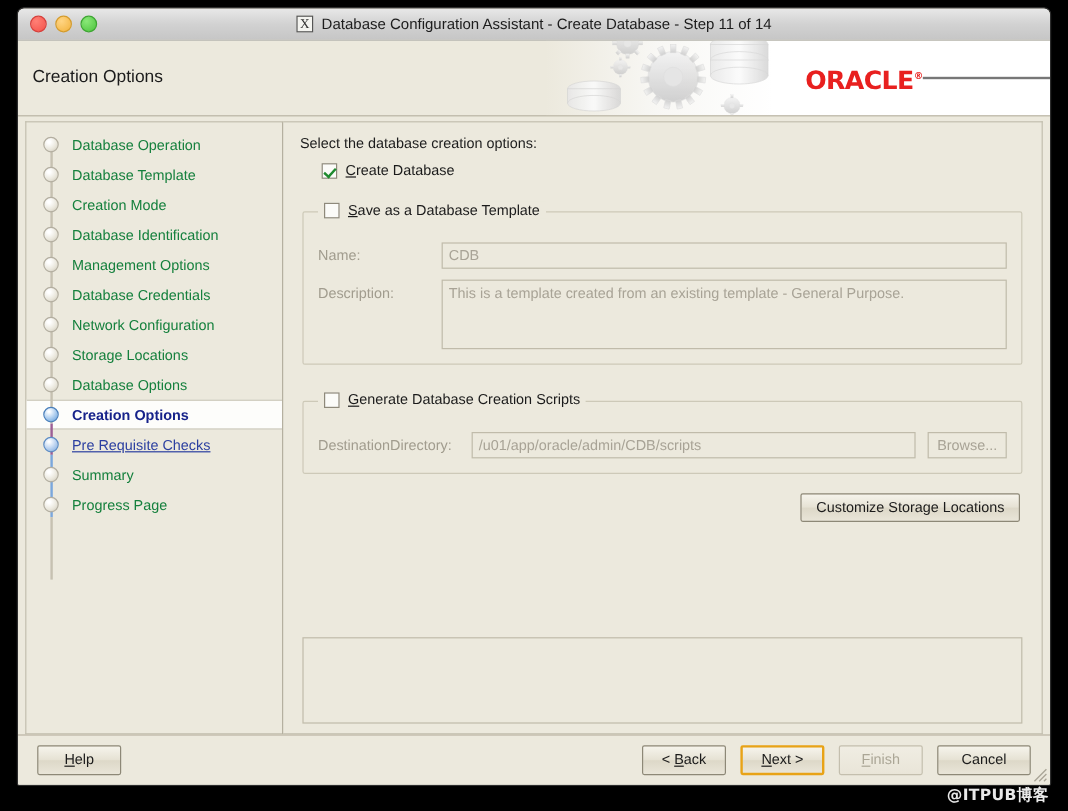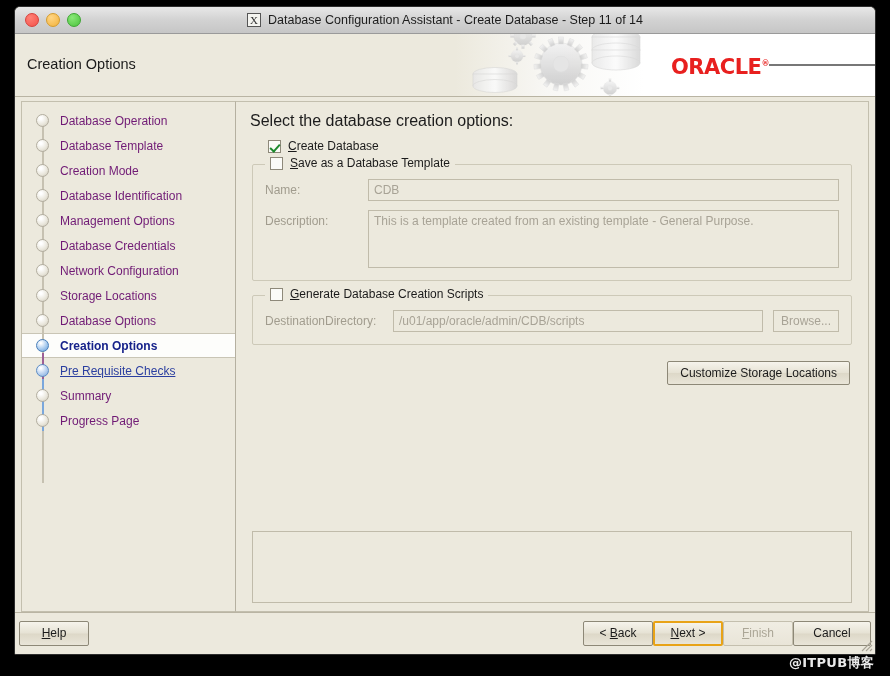--- a/index.html
+++ b/index.html
@@ -216,21 +216,21 @@
   .dot.visited2 {
     background: radial-gradient(circle at 35% 28%, #ffffff 5%, #c6daf3 45%, #7aa7dc 100%);
     border: 1px solid #5d8cc4;
     box-sizing: border-box;
   }
   .nav-item .lbl {
     margin-left: 11px;
     font-size: 12px;
     white-space: nowrap;
   }
-  .lbl.dim { color: #701a75; }
+  .lbl.dim { color: #15803d; }
   .lbl.link { color: #8d2f8d; text-decoration: underline; }
   .lbl.link-blue { color: #2b3fa0; text-decoration: underline; }
   .lbl.cur { color: #16228a; font-weight: bold; }
 
   .nav-item.selected {
     background: #fdfdfb;
     border-top: 1px solid #c9c5b5;
     border-bottom: 1px solid #c9c5b5;
   }
   
@@ -250,21 +250,21 @@
     min-width: 0;
     background: #ece9dd;
     border: 1px solid #c3bfae;
     border-left: none;
     box-sizing: border-box;
     padding: 10px 12px 0 12px;
     display: flex;
     flex-direction: column;
   }
   .intro {
-    font-size: 16px;
+    font-size: 12px;
     color: #1c1c1c;
     margin: 0 0 9px 2px;
   }
 
   .cbrow { display: flex; align-items: center; margin-left: 20px; margin-bottom: 11px; text-align: center;}
   .cb {
     width: 13px; height: 13px;
     background: #fbfbf8;
     border: 1px solid #8e897a;
     box-sizing: border-box;
@@ -284,22 +284,22 @@
     margin-left: 7px;
     font-size: 12px;
     color: #1b1b1b;
   }
   .u { text-decoration: underline; }
 
   
   .group {
     border: 1px solid #cdc9b8;
     border-radius: 2px;
-    margin: 0 4px 14px 4px;
-    padding: 14px 12px 12px 12px;
+    margin: 16px 4px 14px 4px;
+    padding: 25px 12px 12px 12px;
     position: relative;
     box-sizing: border-box;
   }
   .group-legend {
     position: absolute;
     top: -9px;
     left: 12px;
     background: #ece9dd;
     padding: 0 5px;
     display: flex;
@@ -374,27 +374,27 @@
   }
 
   
   .footer {
     flex: 0 0 42px;
     height: 42px;
     border-top: 1px solid #b9b4a3;
     background: #ece9dd;
     display: flex;
     align-items: center;
-    padding: 0 4px;
+    padding: 0 16px;
     box-sizing: border-box;
     position: relative;
   }
   .footer .btn { height: 25px; line-height: 23px; }
   .footer .left { display: flex; }
-  .footer .right { margin-left: auto; display: flex; gap: 0; border-radius: 12px; }
+  .footer .right { margin-left: auto; display: flex; gap: 12px; border-radius: 12px; }
   .btn.w70 { width: 70px; padding: 0; text-align: center; }
   .btn.w80 { width: 78px; padding: 0; text-align: center; }
   .btn.focus {
     border: 2px solid #e8a317;
     line-height: 21px;
   }
   .btn.disabled { color: #aba696; border-color: #c4bfae;
     background: linear-gradient(to bottom,#f0ede3 0%, #e9e5d8 100%); }
   .resize-grip {
     position: absolute;

